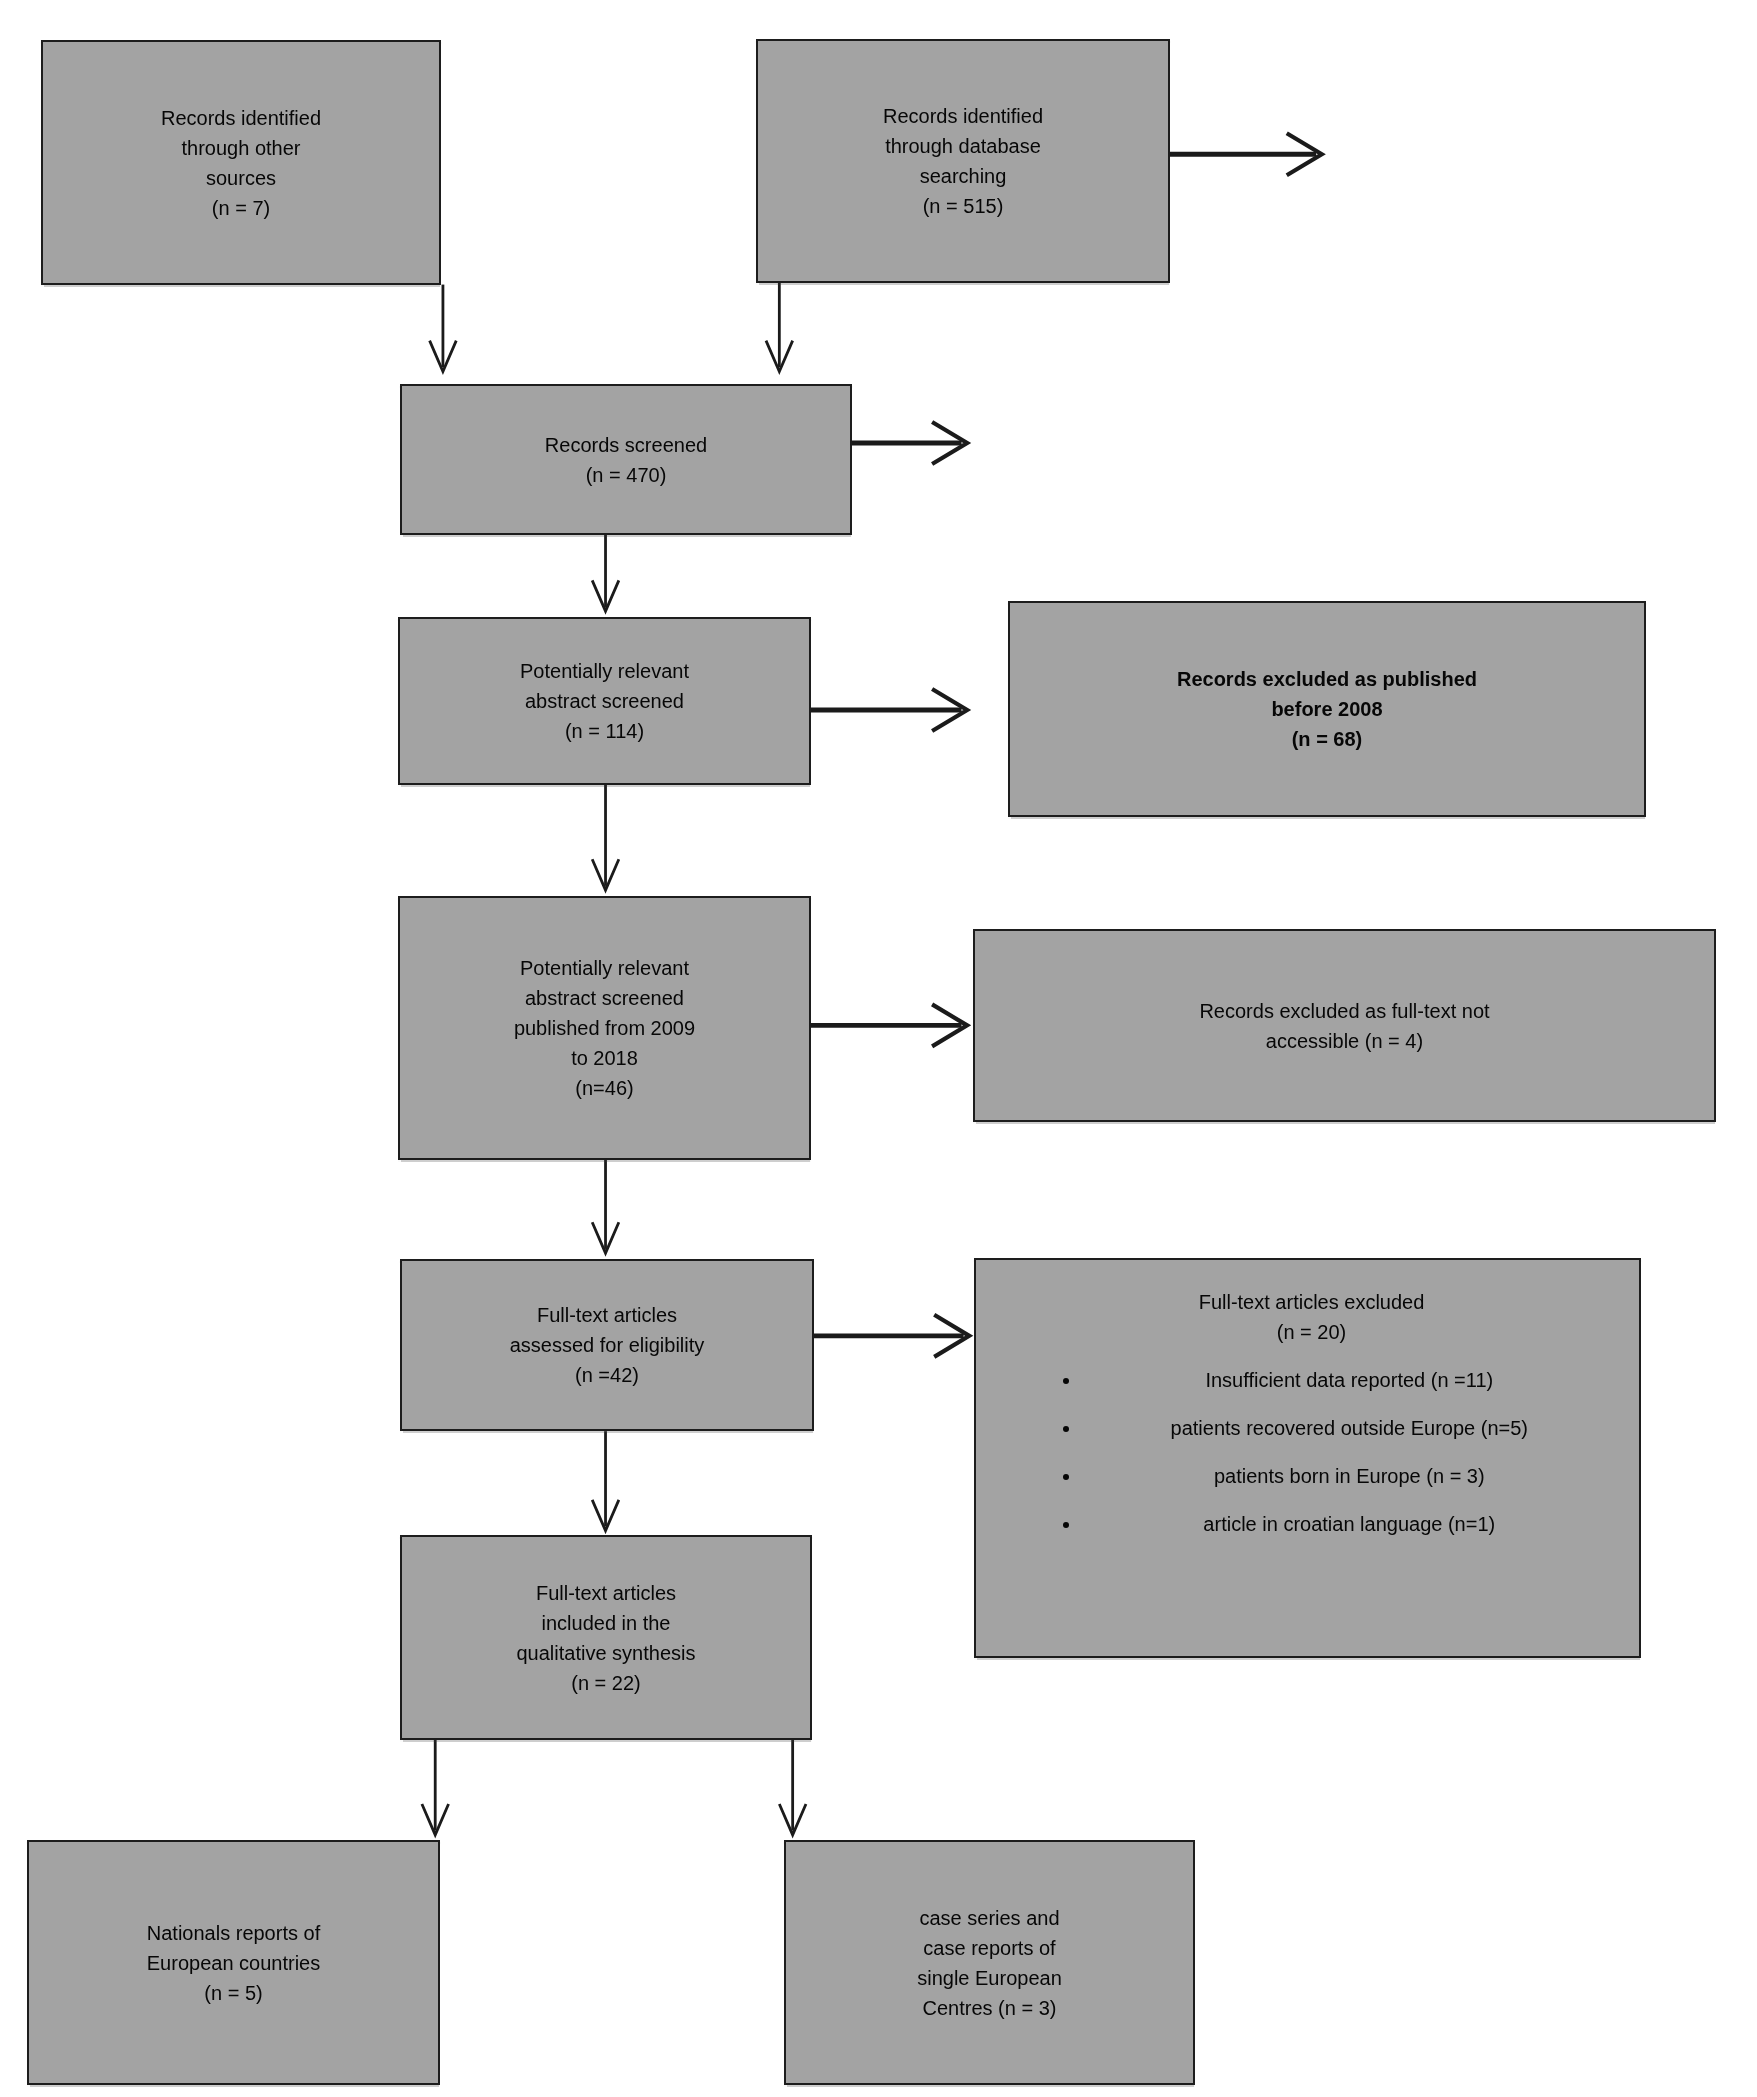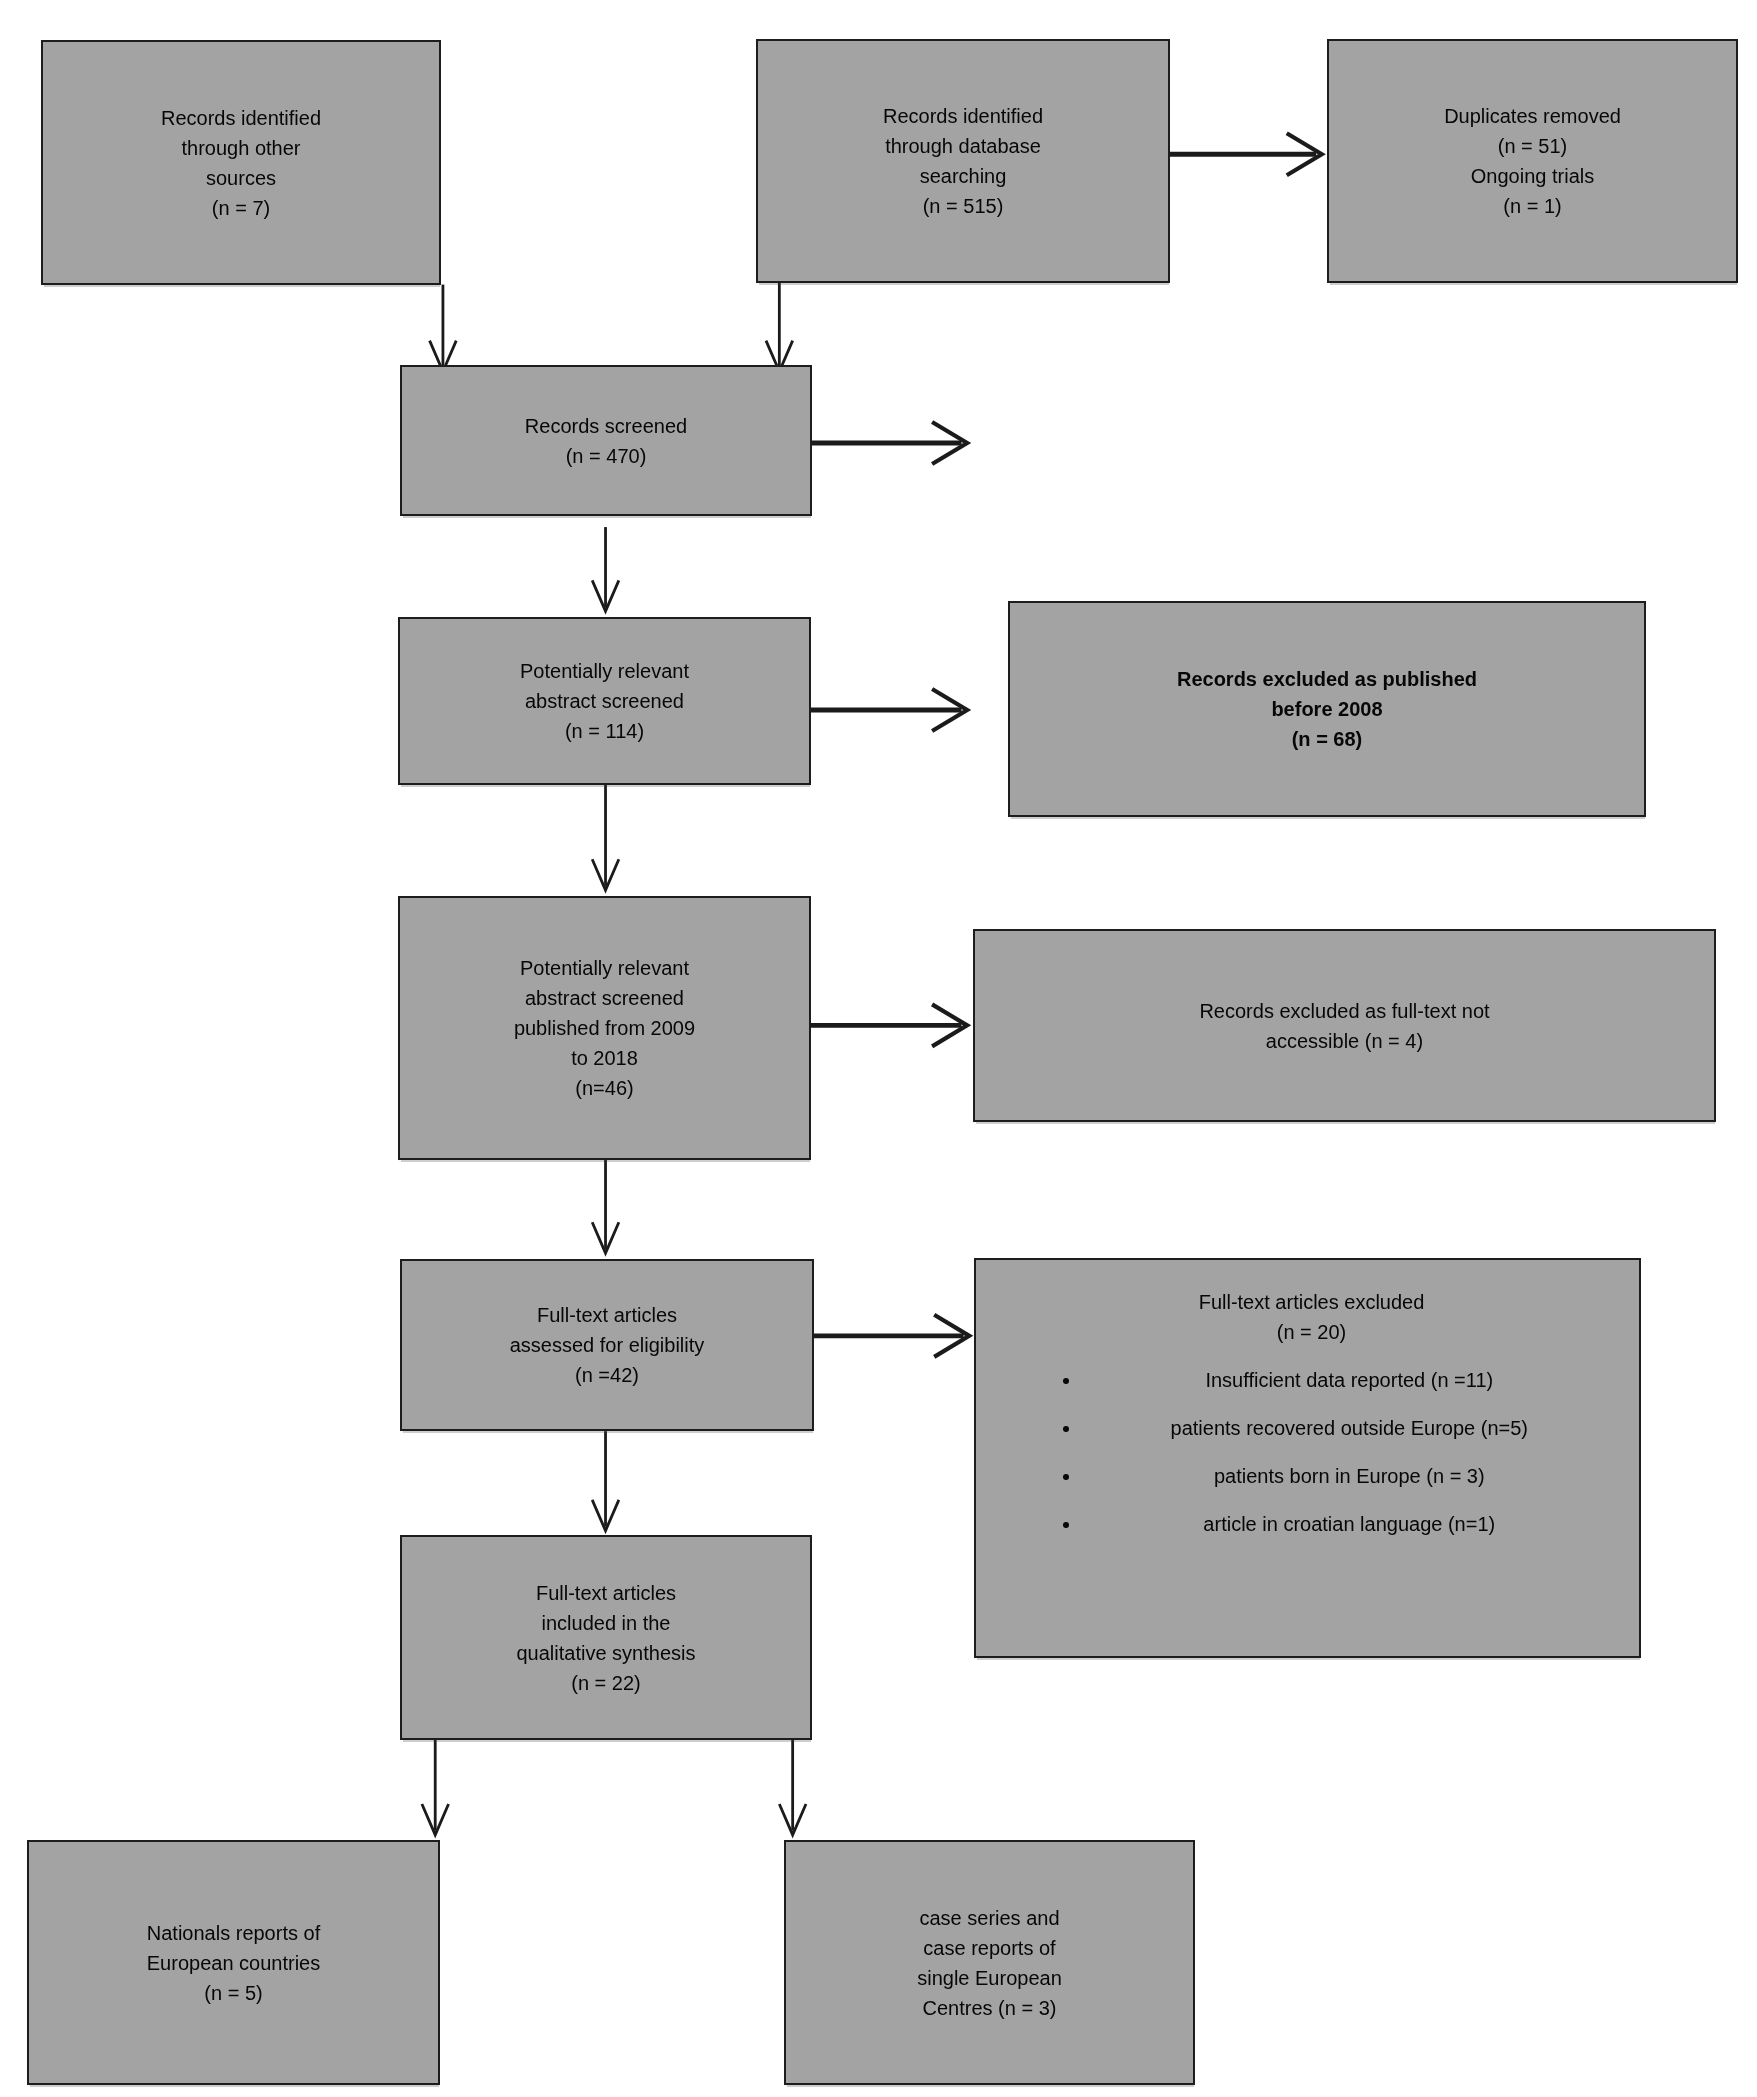--- a/index.html
+++ b/index.html
@@ -29,21 +29,21 @@
     white-space: pre-line;
     font-size: 20px;
     line-height: 1.5;
     padding: 7px 11.2px;
     box-shadow: 0 2.1px 0.7px rgba(60,60,60,.25);
   }
   
   #box-other-sources        { left:  41px; top:   40px; width: 400px; height: 245px; }
   #box-database-search      { left:756px; top:   39px; width: 414px; height: 244px; }
   #box-duplicates-removed   { left:1327px; top:   39px; width: 411px; height: 244px; }
-  #box-records-screened     { left: 400px; top:  365px; width: 412px; height: 151px; }
+  #box-records-screened     { left: 400px; top:  384px; width: 452px; height: 151px; }
   #box-excluded-title       { left:973px; top:  346px; width: 639px; height: 195px; }
   #box-abstract-screened    { left: 398px; top:  617px; width: 413px; height: 168px; }
   #box-excluded-2008        { left:1008px; top:  601px; width: 638px; height: 216px; font-weight: bold; }
   #box-abstract-2009-2018   { left: 398px; top: 896px; width: 413px; height: 264px; }
   #box-excluded-fulltext-na { left:973px; top: 929px; width: 743px; height: 193px; }
   #box-fulltext-assessed    { left: 400px; top: 1259px; width: 414px; height: 172px; }
   #box-fulltext-excluded    { left:974px; top: 1258px; width: 667px; height: 400px; }
   #box-fulltext-included    { left: 400px; top: 1535px; width: 412px; height: 205px; }
   #box-national-reports     { left:  27px; top: 1840px; width: 413px; height: 245px; }
   #box-case-series          { left:784px; top: 1840px; width: 411px; height: 245px; }
@@ -142,24 +142,20 @@
   <div class="box" id="box-other-sources">Records identified
 through other
 sources
 (n = 7)</div>
 
   <div class="box" id="box-database-search">Records identified
 through database
 searching
 (n = 515)</div>
 
-  <div class="box" id="box-duplicates-removed">Duplicates removed
-(n = 51)
-Ongoing trials
-(n = 1)</div>
 
   <div class="box" id="box-records-screened">Records screened
 (n = 470)</div>
 
 
   <div class="box" id="box-abstract-screened">Potentially relevant
 abstract screened
 (n = 114)</div>
 
   <div class="box" id="box-excluded-2008">Records excluded as published

